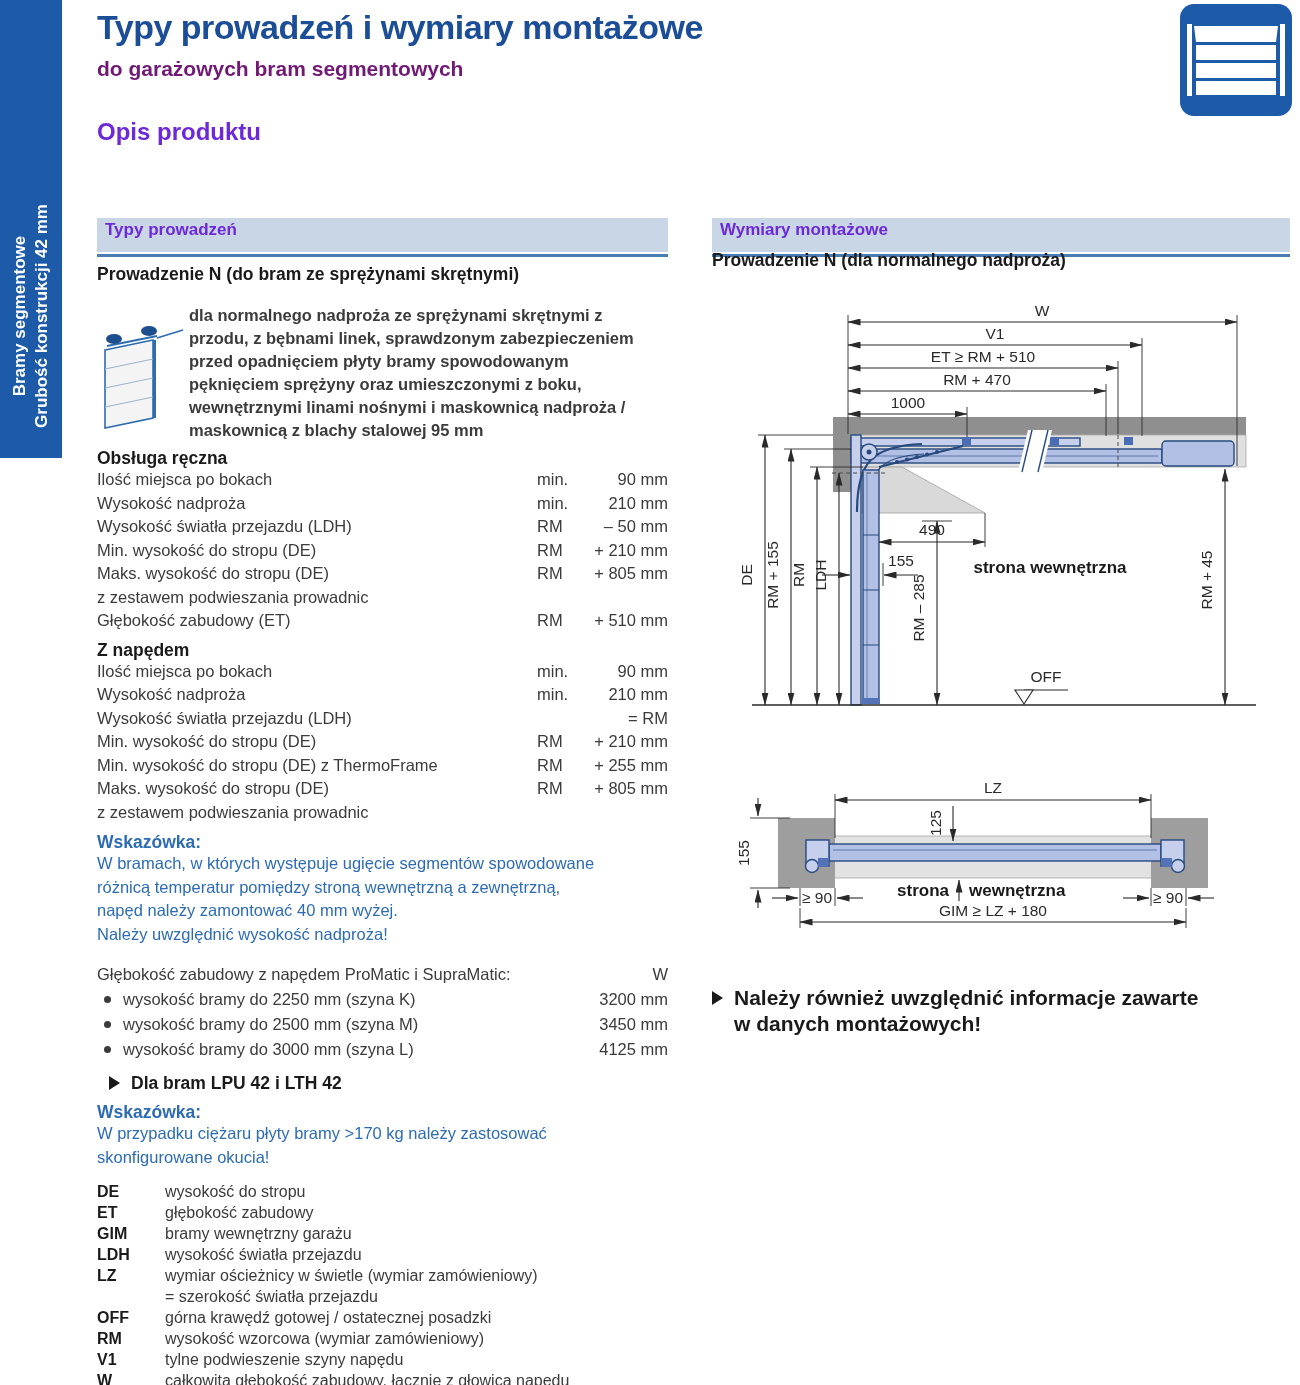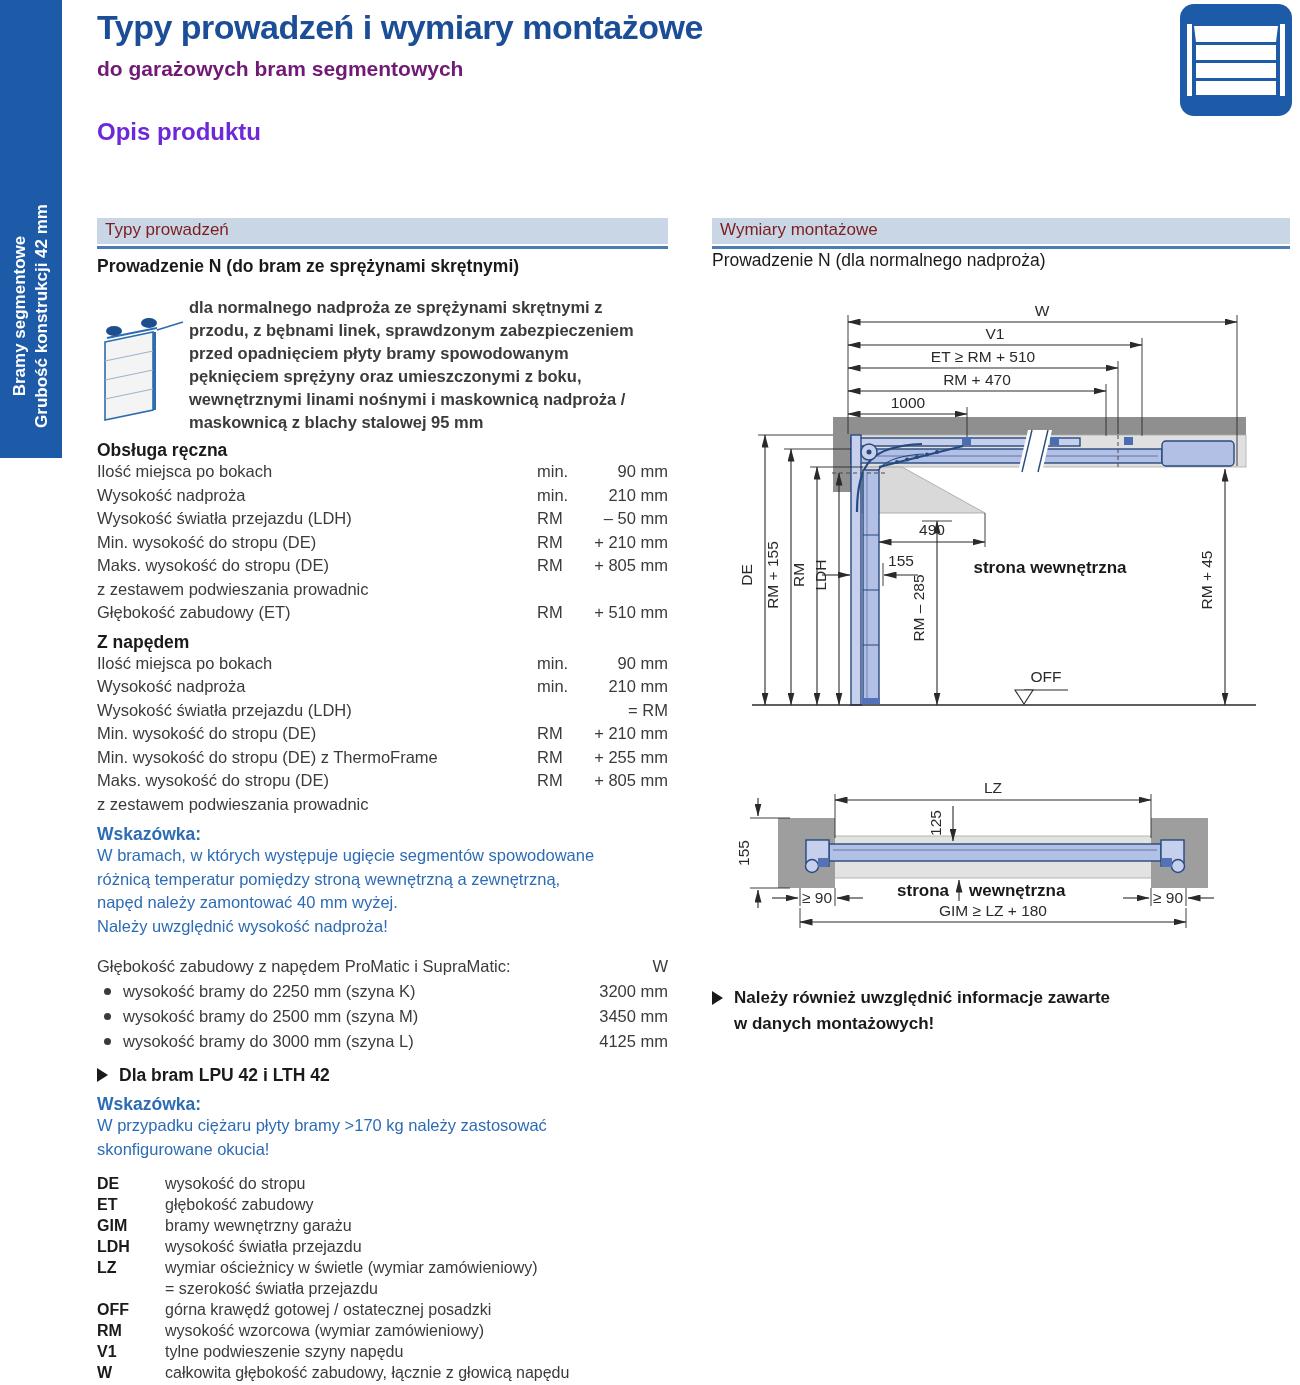--- a/index.html
+++ b/index.html
@@ -11,21 +11,21 @@
   .sidebar-label{position:absolute;left:50%;top:316px;transform:translate(-50%,-50%) rotate(-90deg);
         white-space:nowrap;color:#fff;font-weight:bold;font-size:17px;line-height:22px;text-align:center;}
 
   
   .title{position:absolute;left:97px;top:8px;font-size:34px;font-weight:bold;color:#1b4e97;letter-spacing:-0.5px;}
   .subtitle{position:absolute;left:97px;top:57px;font-size:21px;font-weight:bold;color:#701a75;}
   .opis{position:absolute;left:97px;top:118px;font-size:24px;font-weight:bold;color:#6d28d9;}
   .brand{position:absolute;left:1180px;top:4px;width:112px;height:112px;}
 
   
-  .secbar{height:26px;background:#c8d6e5;color:#7f1d1d;font-weight:normal;font-size:17px;
+  .secbar{height:34px;background:#c8d6e5;color:#6d28d9;font-weight:bold;font-size:17px;
           padding:2px 0 0 8px;position:relative;box-sizing:border-box;}
   .secbar::after{content:"";position:absolute;left:0;right:0;bottom:-5px;height:3px;background:#4c7cb4;}
 
   
   .col-left{position:absolute;left:97px;top:218px;width:571px;}
   .subhead{margin-top:12px;font-size:17.5px;font-weight:bold;color:#1a1a1a;height:20px;}
   .intro{display:flex;margin-top:20px;font-weight:bold;}
   .intro-icon{flex:0 0 88px;}
   .intro p{margin:0 0 0 4px;width:470px;font-size:16.5px;line-height:23px;color:#3b3b3b;}
   .h3{font-size:17.5px;font-weight:bold;color:#1a1a1a;height:20px;}
@@ -41,38 +41,38 @@
   .note-line{font-size:16.5px;line-height:23.5px;color:#2d6cb5;}
   .depth{margin-top:16px;}
   .dhead{display:flex;font-size:16.5px;line-height:25px;}
   .dhead-label{flex:1;}
   .dhead-unit{width:60px;text-align:right;}
   .drow{display:flex;font-size:16.5px;line-height:25px;}
   .dbullet{width:26px;display:flex;align-items:center;}
   .dot{width:7px;height:7px;border-radius:50%;background:#3b3b3b;margin-left:7px;}
   .dlabel{flex:1;}
   .dval{width:92px;text-align:right;}
-  .lpu{display:flex;align-items:center;margin-top:10px;height:22px;}
+  .lpu{display:flex;align-items:center;margin-top:10px;height:22px;margin-left:12px;}
   .tri{width:0;height:0;border-left:11px solid #1a1a1a;border-top:7px solid transparent;
        border-bottom:7px solid transparent;margin-right:11px;}
   .lpu-text{font-size:17.5px;font-weight:bold;color:#1a1a1a;}
   .legend{margin-top:12px;}
   .lrow{display:flex;font-size:16px;line-height:21px;}
   .labbr{width:68px;font-weight:bold;color:#1a1a1a;}
   .ldef{flex:1;}
 
   
   .secbar-right{position:absolute;left:712px;top:218px;width:578px;}
-  .subhead-right{position:absolute;left:712px;top:250px;font-size:17.5px;font-weight:normal;color:#1a1a1a;}
+  .subhead-right{position:absolute;left:712px;top:250px;font-size:17.5px;font-weight:bold;color:#1a1a1a;}
   .svg1{position:absolute;left:712px;top:290px;}
   .svg2{position:absolute;left:712px;top:762px;}
   .rnote{position:absolute;left:712px;top:985px;width:570px;}
   .rnote-row{display:flex;}
   .rnote .tri{margin-top:6px;}
-  .rnote-lines{font-size:17px;font-weight:bold;color:#1a1a1a;line-height:26px;}
+  .rnote-lines{font-size:21px;font-weight:bold;color:#1a1a1a;line-height:26px;}
 
   
   .dim{stroke:#2a2a2a;stroke-width:1.1;fill:none;}
   .ext{stroke:#2a2a2a;stroke-width:0.9;fill:none;}
   .dash{stroke:#4a4a4a;stroke-width:1;fill:none;stroke-dasharray:4 3;}
   .blue{stroke:#27497e;stroke-width:1.4;}
   text.dimlab{font-family:"Liberation Sans",sans-serif;font-size:15.5px;fill:#2a2a2a;}
   text.boldlab{font-family:"Liberation Sans",sans-serif;font-size:17px;font-weight:bold;fill:#1a1a1a;}
 </style>
 </head>

